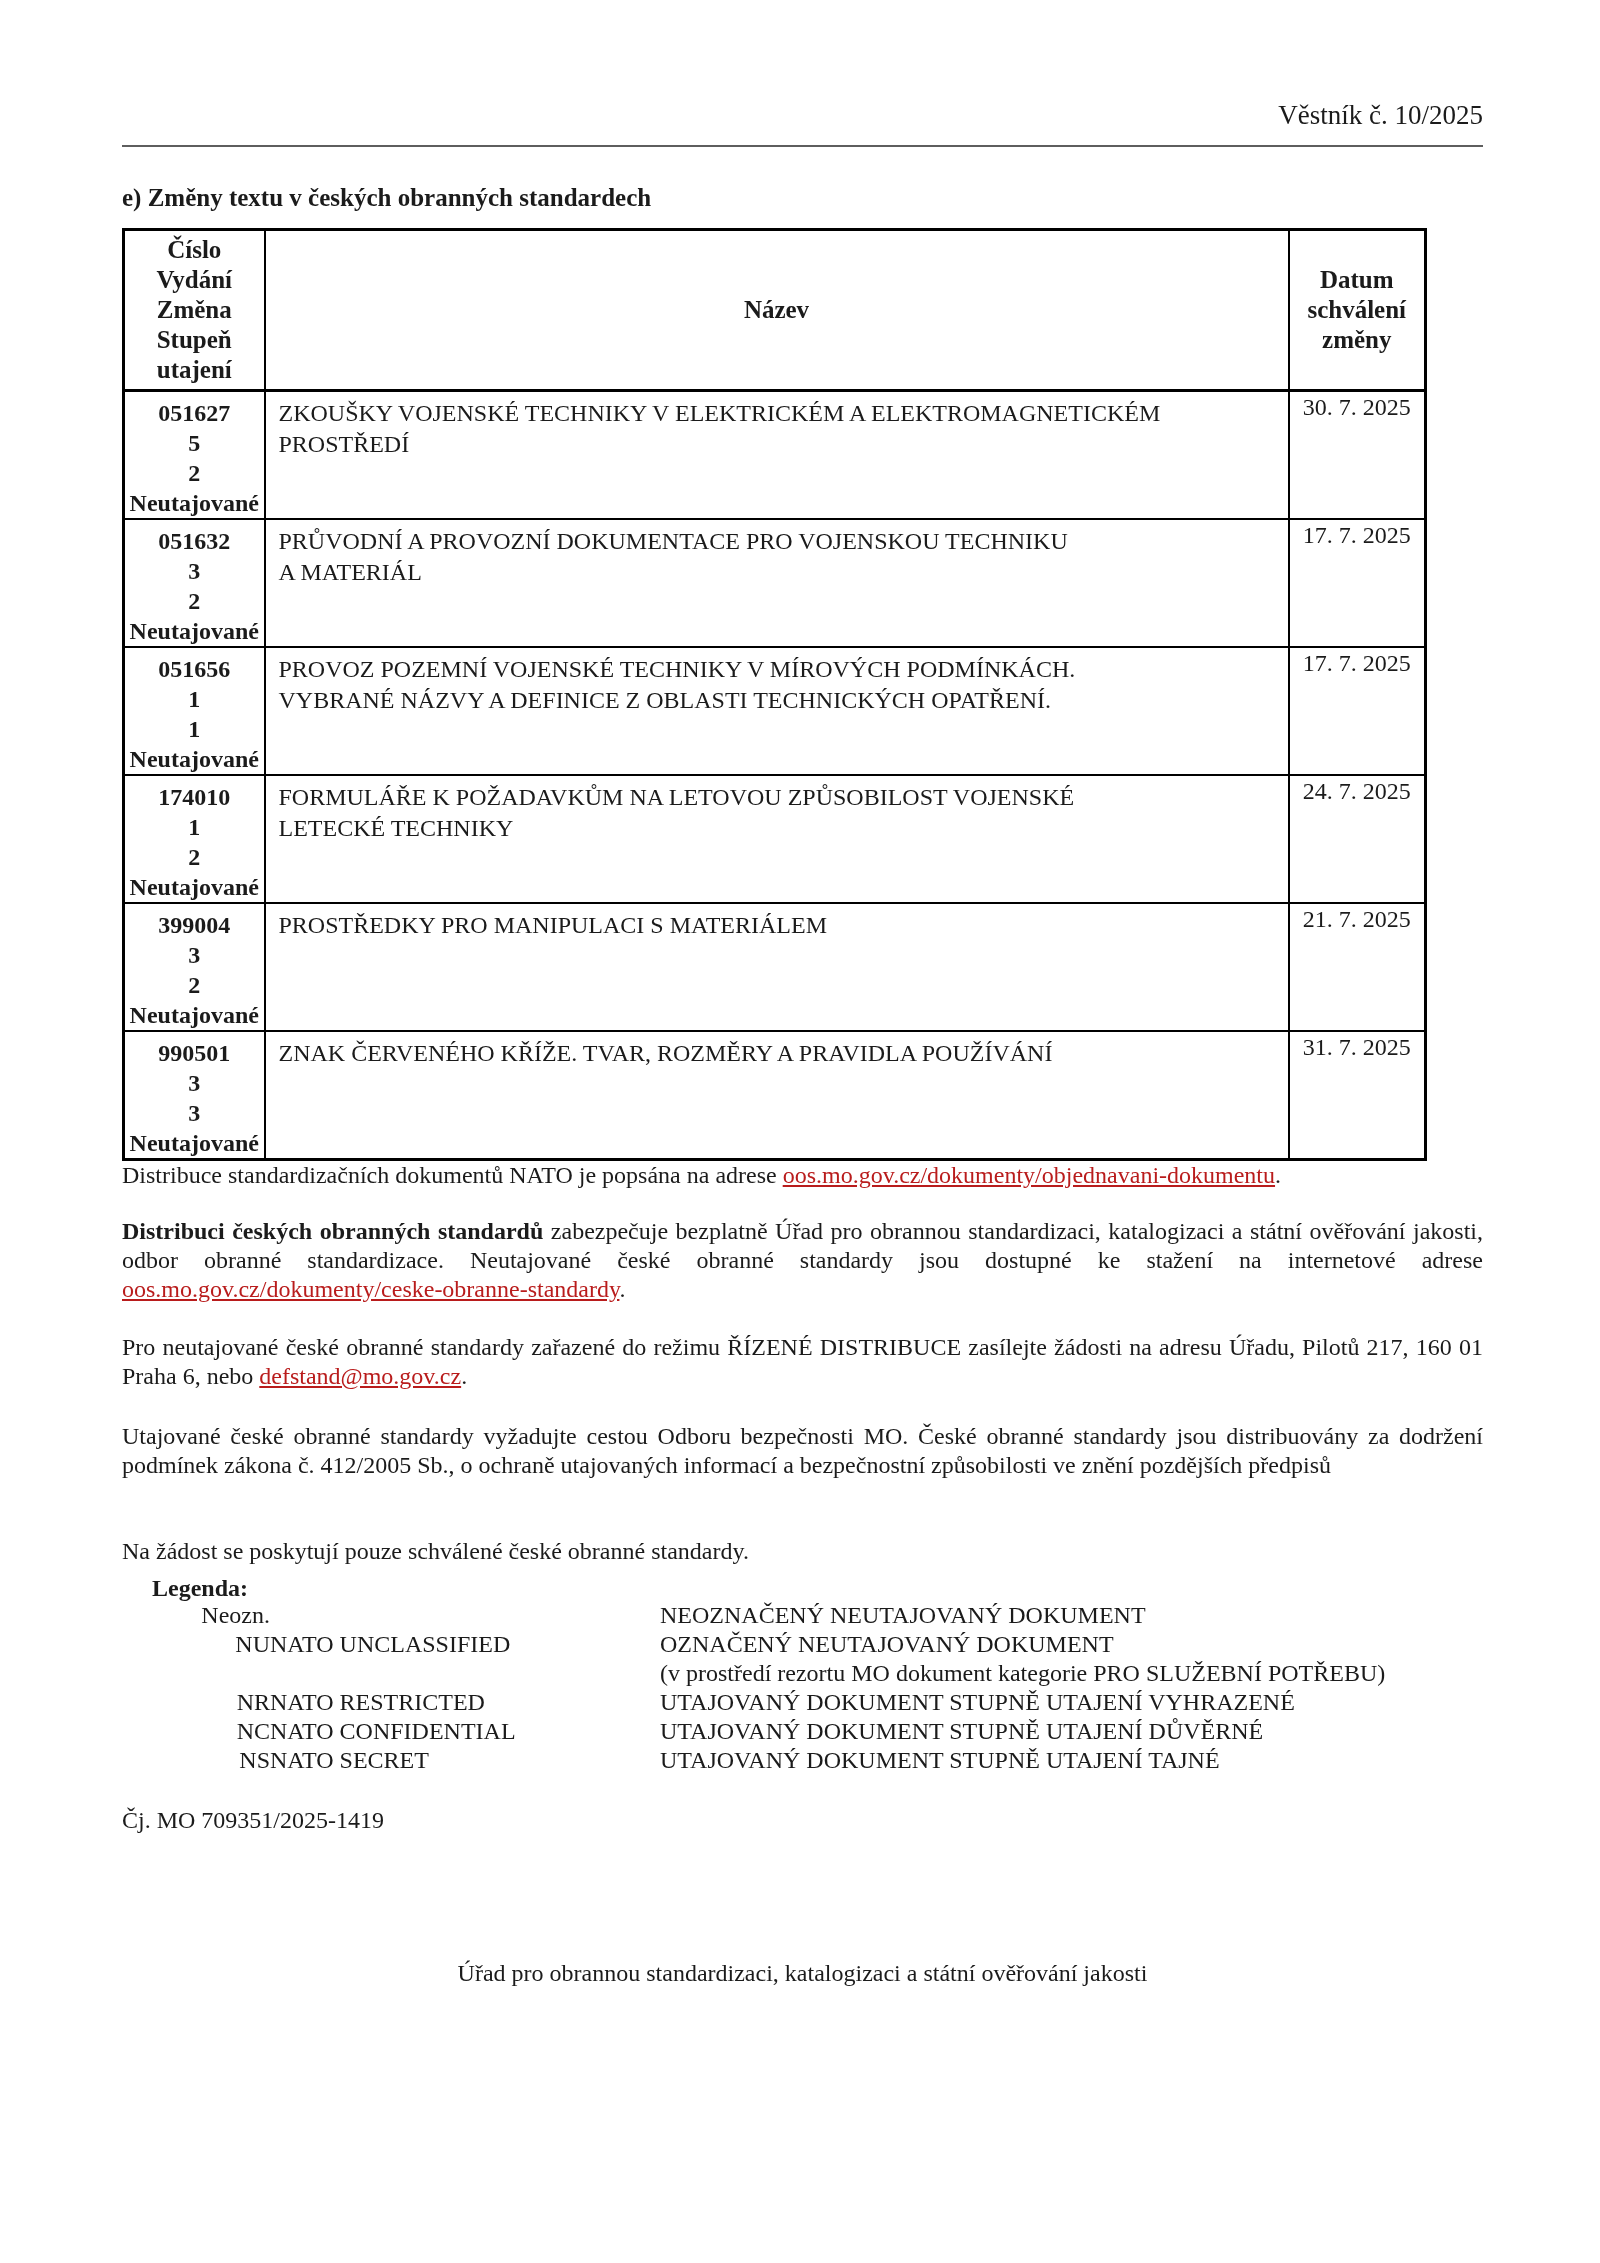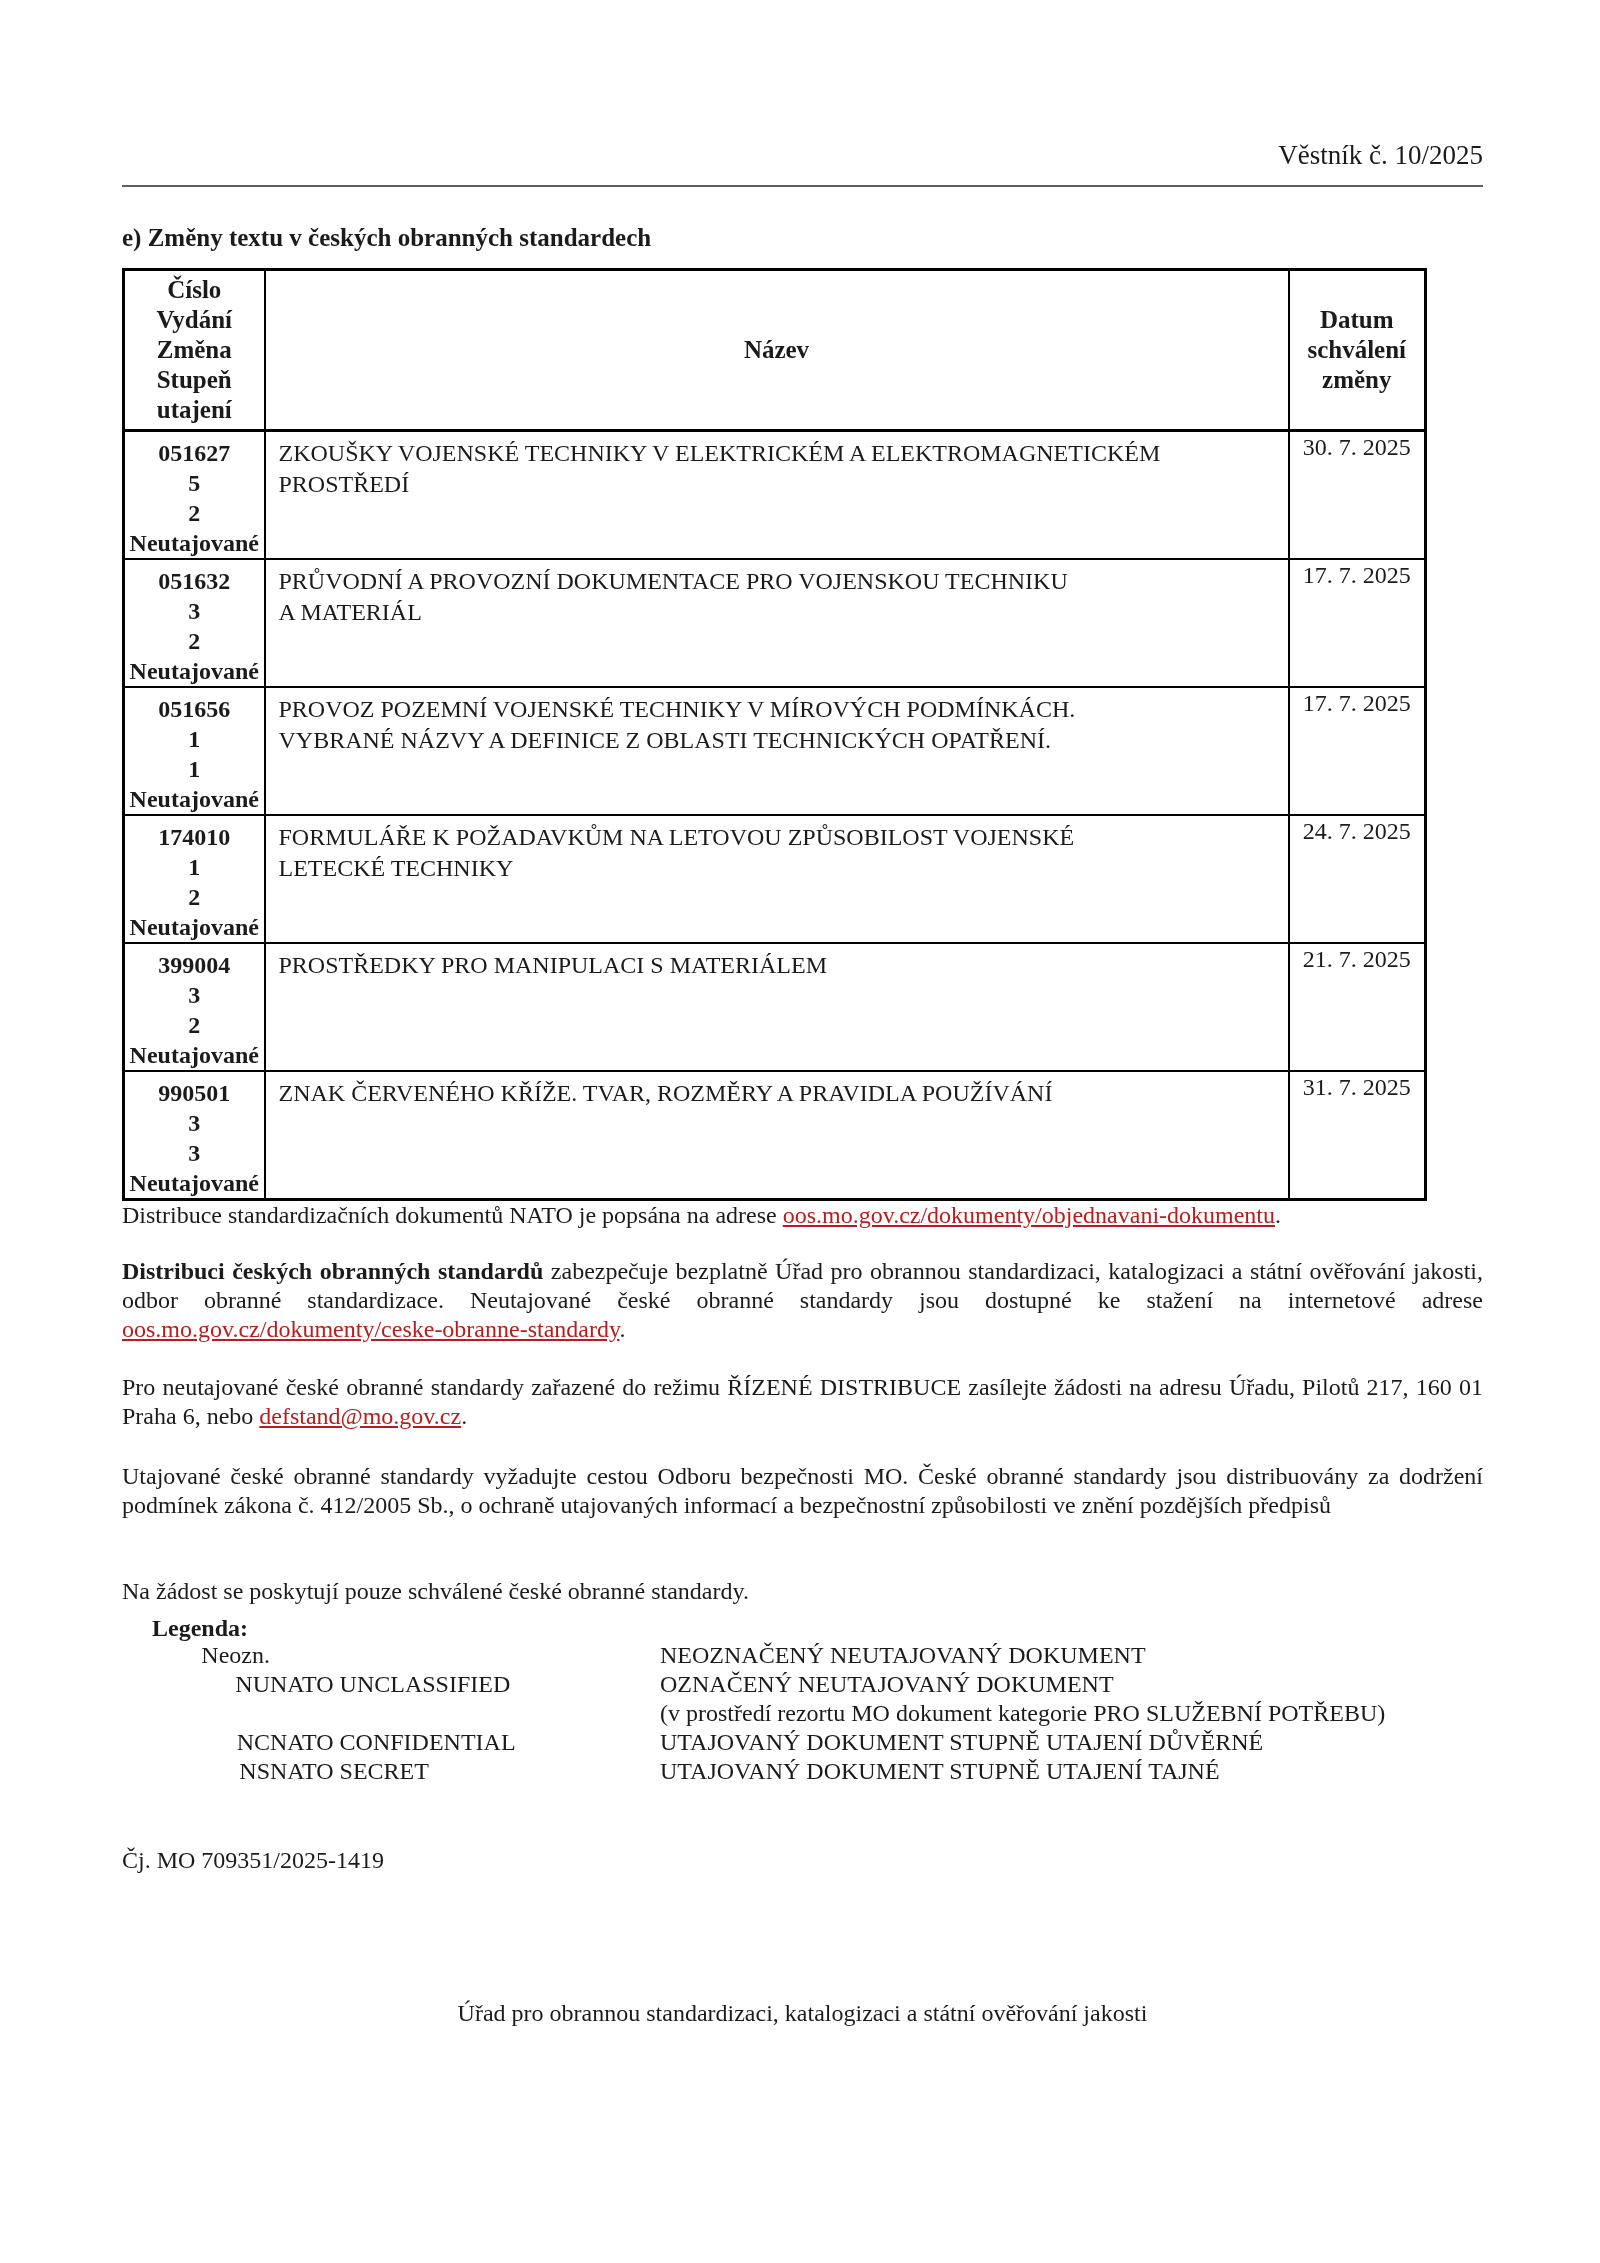--- a/index.html
+++ b/index.html
@@ -1,19 +1,19 @@
 <!DOCTYPE html>
 <html><head>
 <meta charset="utf-8">
 <style>
   html,body{margin:0;padding:0;background:#ffffff;}
   .page{
     position:relative;width:1600px;height:1994px;background:#ffffff;overflow:hidden;
     font-family:"Liberation Serif","DejaVu Serif",serif;color:#1b1b1b;
-    font-size:24px;line-height:29px;margin-top:40px;
+    font-size:24px;line-height:29px;
   }
   .abs{position:absolute;}
   .journal{top:99px;left:122px;width:1361px;text-align:right;font-size:27px;line-height:32px;}
   .rule{top:145px;left:122px;width:1361px;height:2px;background:#5e5e5e;}
   .sec-title{top:183px;left:122px;font-weight:bold;font-size:25px;}
 
   .std-table{position:absolute;top:228px;left:122px;width:1302px;
     border-collapse:collapse;table-layout:fixed;border:3px solid #000;}
   .std-table th,.std-table td{border:2px solid #000;padding:0;vertical-align:top;}
   .std-table thead th{border-bottom:3px solid #000;vertical-align:middle;
@@ -166,20 +166,25 @@
     </div>
     <div class="legend-row">
       <div class="l-abbr">NU</div>
       <div class="l-name">NATO UNCLASSIFIED</div>
       <div class="l-desc">
         <div>OZNAČENÝ NEUTAJOVANÝ DOKUMENT</div>
         <div>(v prostředí rezortu MO dokument kategorie PRO SLUŽEBNÍ POTŘEBU)</div>
       </div>
     </div>
     <div class="legend-row">
+      <div class="l-abbr">NR</div>
+      <div class="l-name">NATO RESTRICTED</div>
+      <div class="l-desc">UTAJOVANÝ DOKUMENT STUPNĚ UTAJENÍ VYHRAZENÉ</div>
+    </div>
+    <div class="legend-row">
       <div class="l-abbr">NC</div>
       <div class="l-name">NATO CONFIDENTIAL</div>
       <div class="l-desc">UTAJOVANÝ DOKUMENT STUPNĚ UTAJENÍ DŮVĚRNÉ</div>
     </div>
     <div class="legend-row">
       <div class="l-abbr">NS</div>
       <div class="l-name">NATO SECRET</div>
       <div class="l-desc">UTAJOVANÝ DOKUMENT STUPNĚ UTAJENÍ TAJNÉ</div>
     </div>
   </div>

